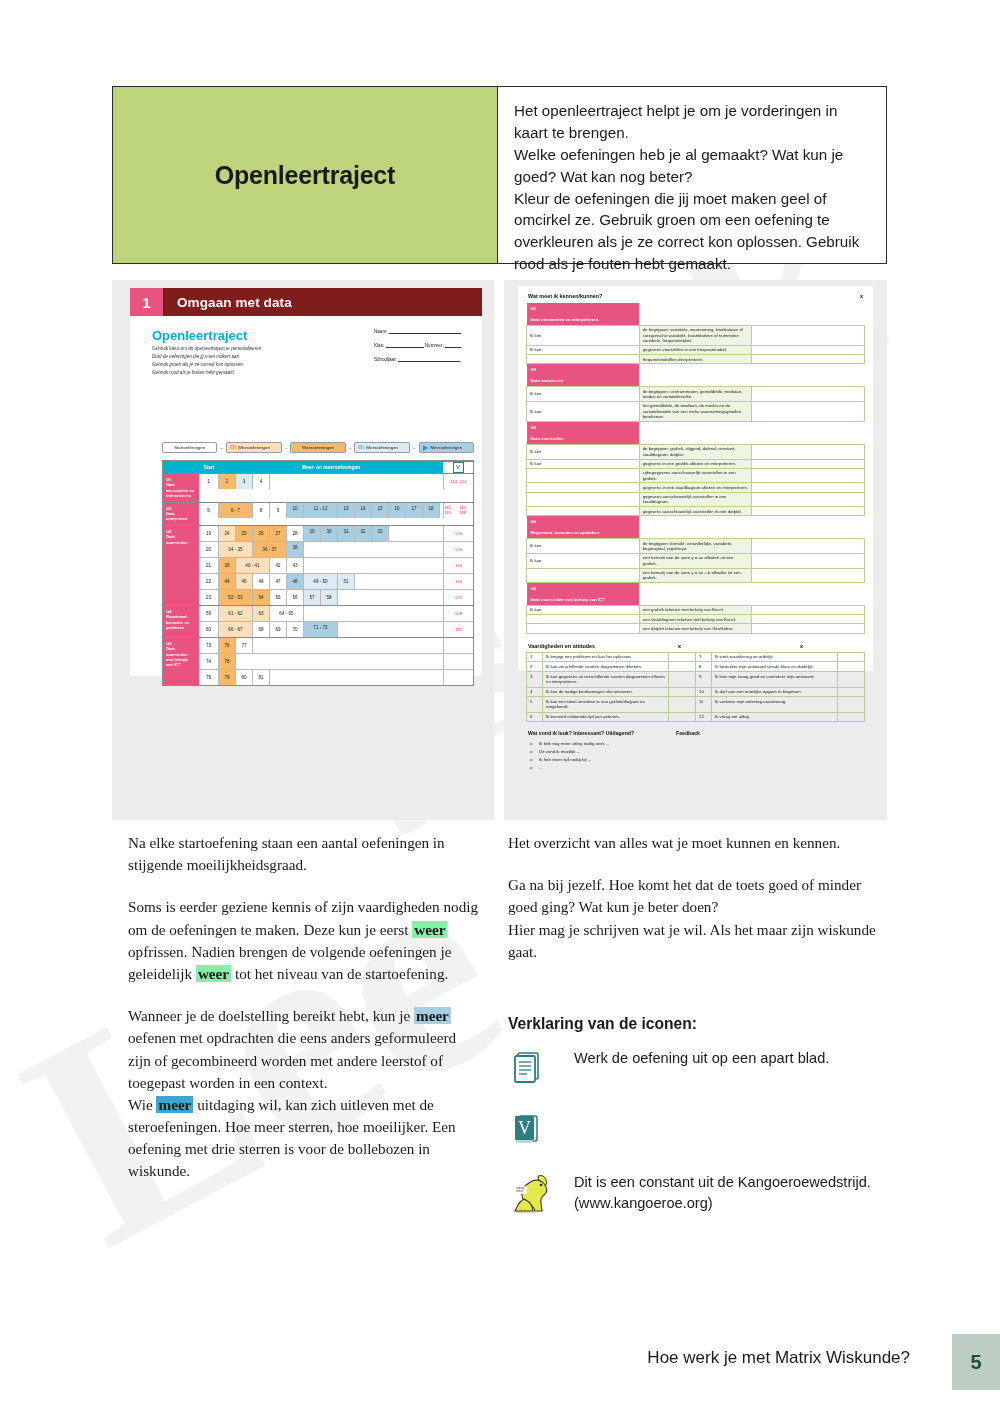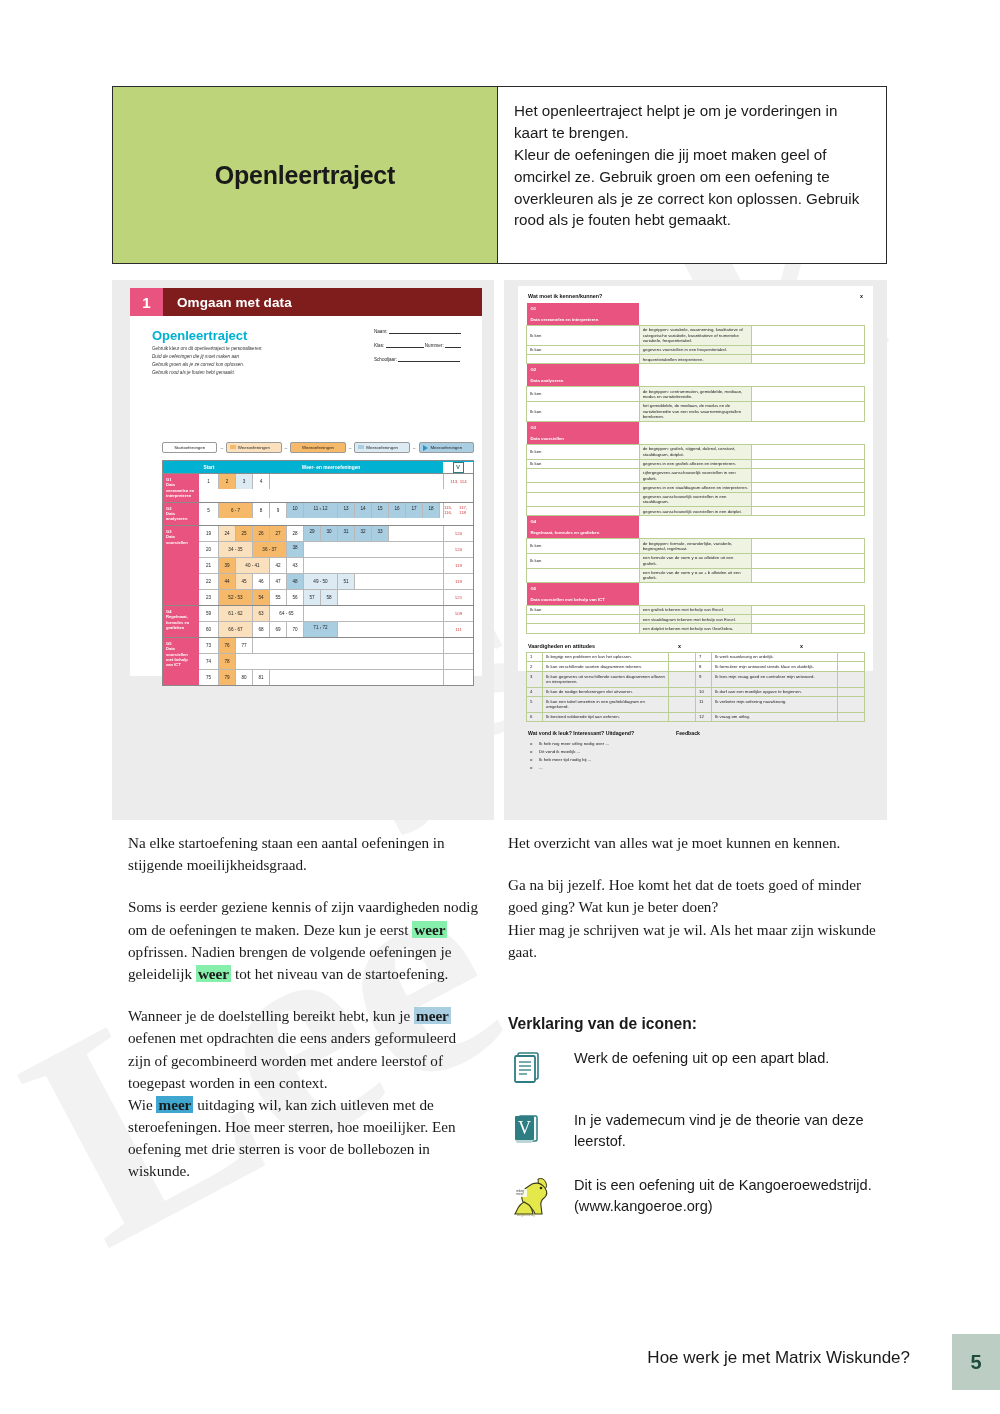--- a/index.html
+++ b/index.html
@@ -179,20 +179,21 @@
 
 <div class="page">
 
   <div class="banner">
     <div class="banner-left">
       <div class="banner-title">Openleertraject</div>
     </div>
     <div class="banner-right">
       <div id="banner-text">
           <div>Het openleertraject helpt je om je vorderingen in kaart te brengen.</div>
+          <div>Welke oefeningen heb je al gemaakt? Wat kun je goed? Wat kan nog beter?</div>
           <div>Kleur de oefeningen die jij moet maken geel of omcirkel ze. Gebruik groen om een oefening te overkleuren als je ze correct kon oplossen. Gebruik rood als je fouten hebt gemaakt.</div>
         </div>
     </div>
   </div>
 
   <div class="previews">
 
     <div class="pv pv-left">
       <div class="lp-head">
         <div class="lp-head-num">1</div>
@@ -721,37 +722,36 @@
 
     <div class="icon-row">
       <div class="icon-box">
         <svg width="40" height="40" viewBox="0 0 40 40">
           <rect x="11" y="8" width="18" height="25" rx="1.5" fill="#f2f7f7" stroke="#2d7d82" stroke-width="1.5"></rect>
           <rect x="7" y="8" width="19" height="24" rx="1" fill="#2d7d82"></rect>
           <text x="16.5" y="26" font-family="Liberation Serif, serif" font-size="18" fill="#ffffff" text-anchor="middle">V</text>
           <path d="M7 32 L26 32 L23 35 L9 35 Z" fill="#bcd5d5"></path>
         </svg>
       </div>
-      <div class="icon-txt">In je vademecum vind je de theorie van deze leerstof.</div>
     </div>
 
     <div class="icon-row">
       <div class="icon-box">
         <svg width="48" height="44" viewBox="0 0 48 44">
           <path d="M30 6 q6 -2 8 4 q2 5 -3 7 l-4 1 z" fill="#e4e84a" stroke="#3a3a1a" stroke-width="1"></path>
           <path d="M24 11 q8 -3 13 4 q4 6 -1 10 q-4 3 -3 8 l1 8 l-7 0 q-2 -6 -6 -7 q-6 -2 -7 -8 q-1 -7 4 -11 z" fill="#e4e84a" stroke="#3a3a1a" stroke-width="1.1"></path>
           <path d="M16 29 q-5 3 -7 8 l-2 4 l18 0 q-1 -6 -4 -9 z" fill="#e4e84a" stroke="#3a3a1a" stroke-width="1.1"></path>
           <circle cx="33" cy="15" r="1.3" fill="#2a2a10"></circle>
           <path d="M5 16 l14 0 l0 8 l-14 0 z" fill="#ffffff" opacity="0.85"></path>
           <text x="12" y="19" font-family="Liberation Sans, sans-serif" font-size="3.3" fill="#444" text-anchor="middle">reken</text>
           <text x="12" y="22.4" font-family="Liberation Sans, sans-serif" font-size="3.3" fill="#444" text-anchor="middle">mee!</text>
           <text x="18" y="42.5" font-family="Liberation Sans, sans-serif" font-size="2.8" fill="#8a8a30" text-anchor="middle">kangoeroe.org</text>
         </svg>
       </div>
-      <div class="icon-txt">Dit is een oefening uit de Kangoeroewedstrijd. (www.kangoeroe.org)</div>
+      <div class="icon-txt">Dit is een constant uit de Kangoeroewedstrijd. (www.kangoeroe.org)</div>
     </div>
   </div>
 
   <div class="footer-txt">Hoe werk je met Matrix Wiskunde?</div>
   <div class="footer-box">
     <span class="footer-num">5</span>
   </div>
 
 </div>
 

